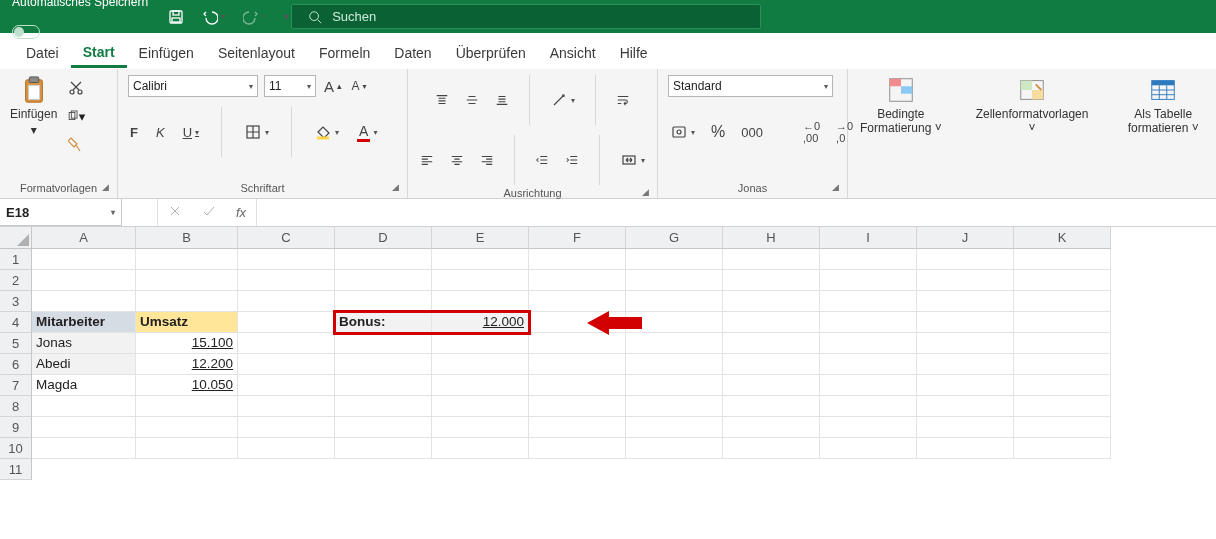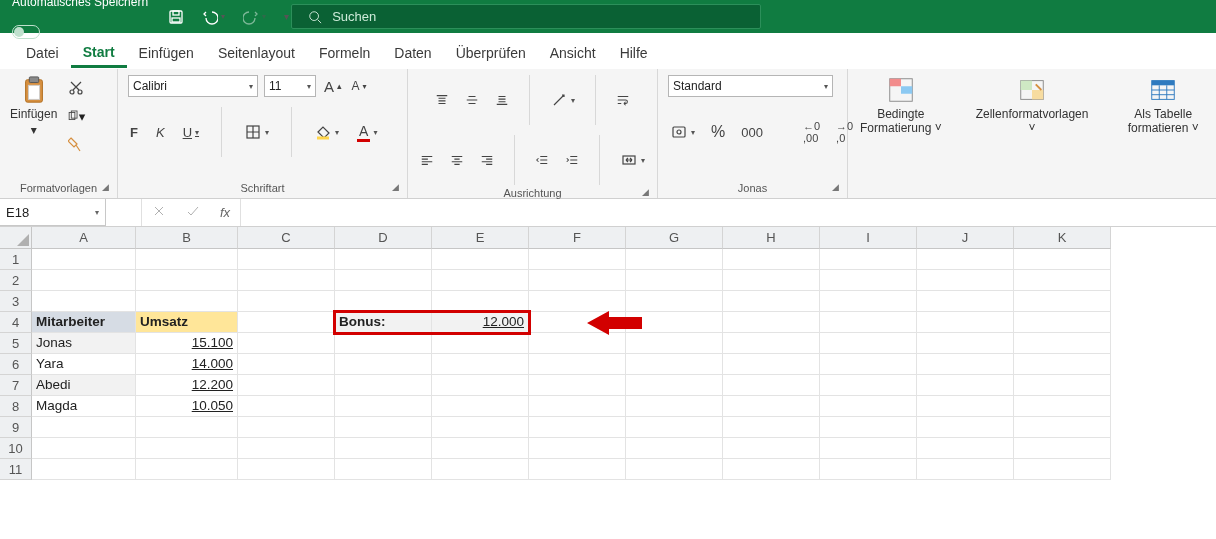--- a/index.html
+++ b/index.html
@@ -35,21 +35,21 @@
   .bigcol{display:flex;flex-direction:column;align-items:center;gap:2px;font-size:12px;color:#333;cursor:pointer;text-align:center;}
   .bigcol svg{width:30px;height:30px;}
   .drop{height:22px;border:1px solid #b5b5b5;background:#fff;display:flex;align-items:center;padding:0 4px;font-size:12px;}
   .drop .dd{margin-left:auto;font-size:8px;color:#555;}
   .num-drop{width:52px;}
   .font-drop{width:130px;}
   .std-drop{width:165px;}
   .thinline{width:1px;height:50px;background:#d8d8d8;margin:0 6px;}
   
   .formula-row{height:28px;border-bottom:1px solid #d0d0d0;display:flex;align-items:stretch;}
-  .namebox{width:106px;border:1px solid #c8c8c8;border-top:none;border-left:none;display:flex;align-items:center;padding:0 6px;font-size:13px;background:#fff;}
+  .namebox{width:122px;border:1px solid #c8c8c8;border-top:none;border-left:none;display:flex;align-items:center;padding:0 6px;font-size:13px;background:#fff;font-weight:bold;}
   .namebox .dd{margin-left:auto;font-size:8px;color:#666;}
   .fx-area{display:flex;align-items:center;border-right:1px solid #e0e0e0;gap:20px;padding:0 10px;color:#b0b0b0;}
   .fx-area svg{width:14px;height:14px;stroke:#b0b0b0;fill:none;}
   .fx-label{font-style:italic;font-size:13px;color:#666;}
   .formula-input{flex:1;border:none;outline:none;padding:0 8px;font-size:13px;}
   
   .grid-area{display:flex;}
   .corner{width:32px;height:22px;background:#eef0f2;border-right:1px solid #c6c6c6;border-bottom:1px solid #c6c6c6;position:relative;}
   .corner::after{content:"";position:absolute;right:2px;bottom:2px;border:6px solid transparent;border-right-color:#b0b0b0;border-bottom-color:#b0b0b0;}
   .colheads{display:flex;}
@@ -457,33 +457,20 @@
           <div class="cell wOther"></div>
           <div class="cell wOther"></div>
           <div class="cell wOther"></div>
           <div class="cell wOther"></div>
           <div class="cell wOther"></div>
           <div class="cell wOther"></div>
           <div class="cell wOther"></div>
           <div class="cell wOther"></div>
         </div>
       <div class="crow">
-          <div class="cell wA">Yara</div>
-          <div class="cell wB num">14.000</div>
-          <div class="cell wOther"></div>
-          <div class="cell wOther"></div>
-          <div class="cell wOther"></div>
-          <div class="cell wOther"></div>
-          <div class="cell wOther"></div>
-          <div class="cell wOther"></div>
-          <div class="cell wOther"></div>
-          <div class="cell wOther"></div>
-          <div class="cell wOther"></div>
-        </div>
-      <div class="crow">
           <div class="cell wA stripe">Abedi</div>
           <div class="cell wB num">12.200</div>
           <div class="cell wOther"></div>
           <div class="cell wOther"></div>
           <div class="cell wOther"></div>
           <div class="cell wOther"></div>
           <div class="cell wOther"></div>
           <div class="cell wOther"></div>
           <div class="cell wOther"></div>
           <div class="cell wOther"></div>

